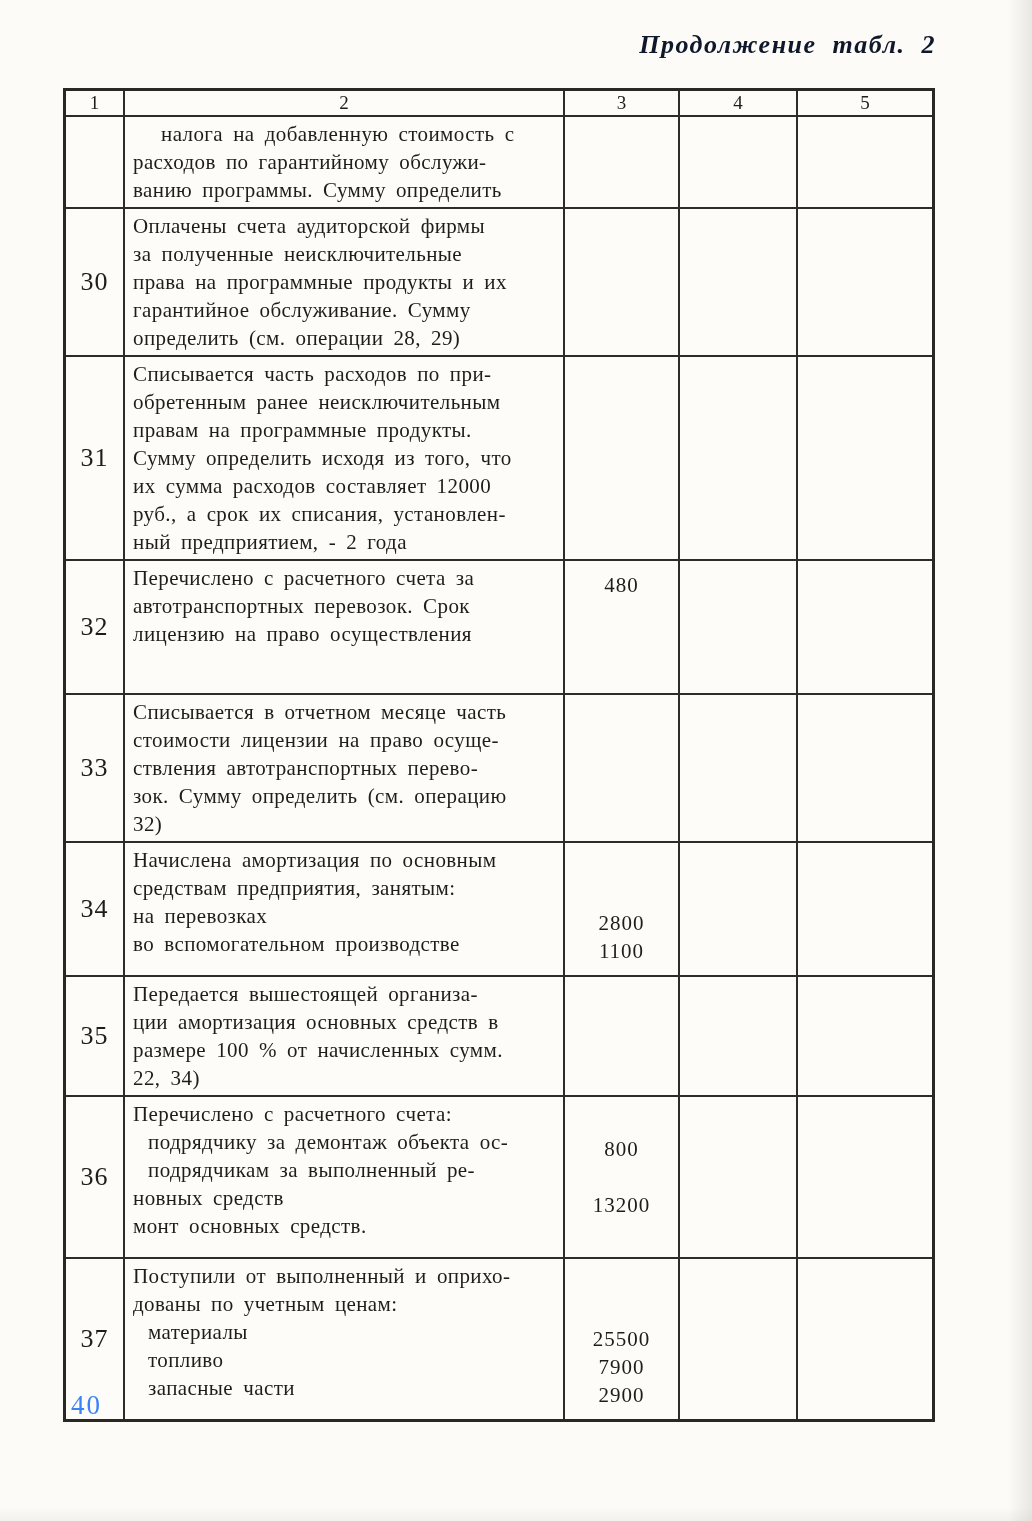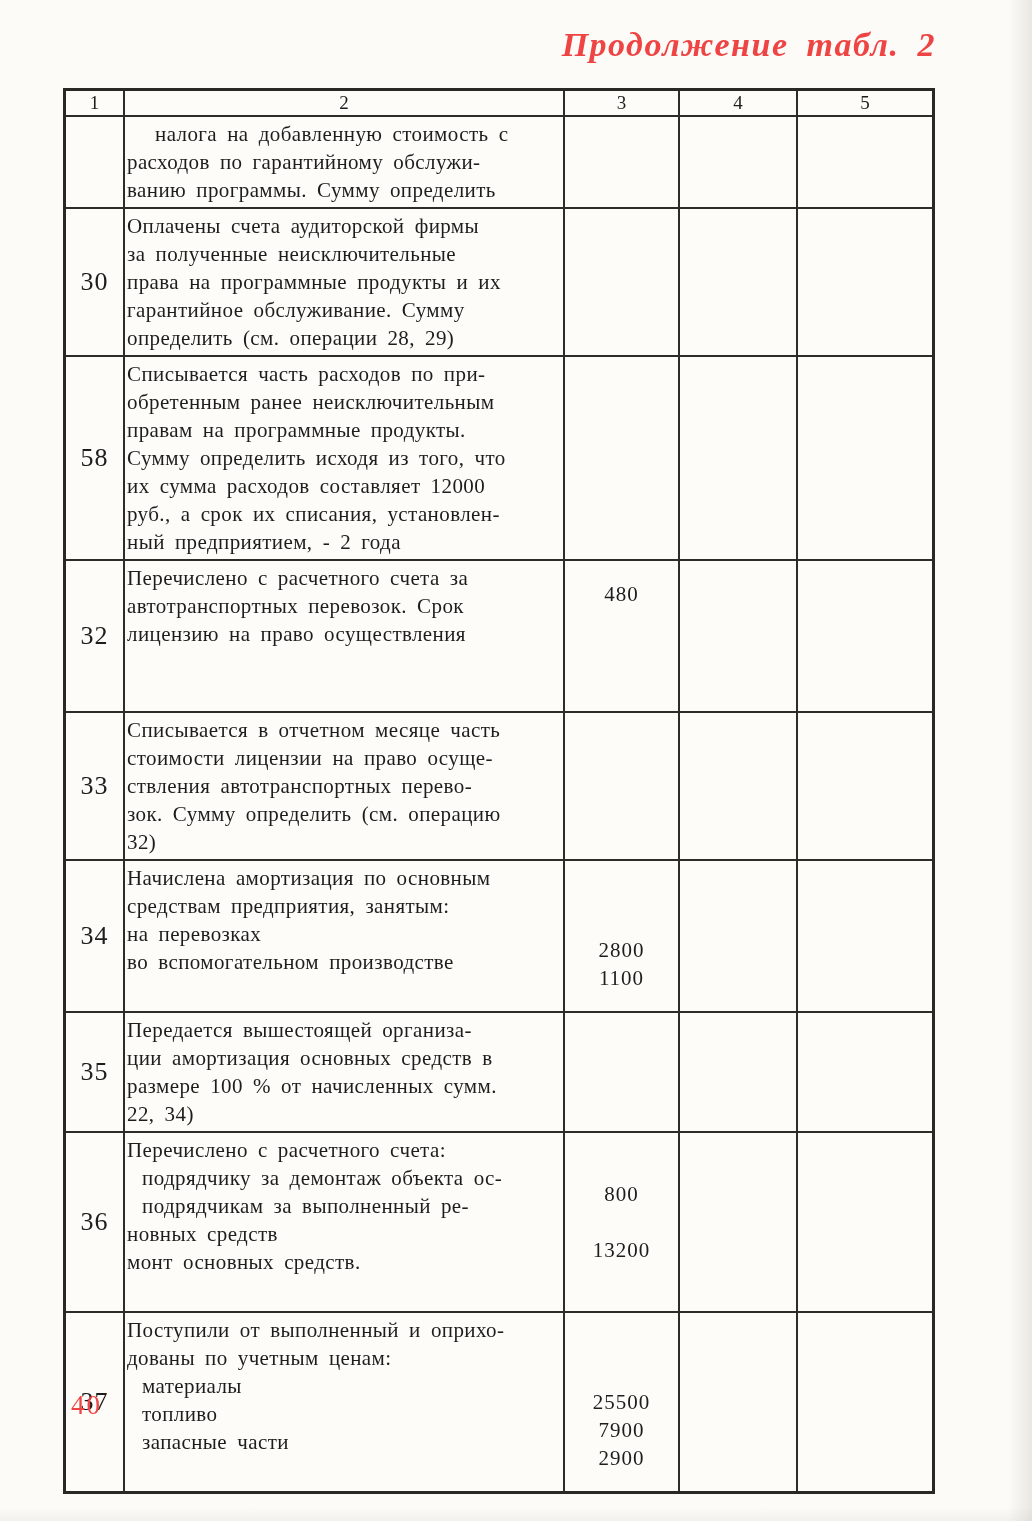--- a/index.html
+++ b/index.html
@@ -17,54 +17,54 @@
     pointer-events:none;
   }
   .scan-shade-bottom {
     position:absolute; left:0; bottom:0; width:100%; height:14px;
     background:linear-gradient(to bottom, rgba(110,108,100,0), rgba(110,108,100,0.07));
     pointer-events:none;
   }
   .caption {
     position:absolute; top:28px; right:96px;
     font-style:italic; font-weight:bold;
-    font-size:34px; line-height:34px;
+    font-size:26px; line-height:34px;
     letter-spacing:1.5px; word-spacing:8px;
-    color:#ef4444;
+    color:#0f172a;
   }
   .tbl {
     position:absolute; left:63px; top:88px; width:872px;
     border:3px solid #2a2825;
     background:#fdfcf9;
   }
   .row { display:flex; border-top:2px solid #2e2c29; }
   .row.first { border-top:none; }
   .cell { border-right:2px solid #2e2c29; }
   .cell.last { border-right:none; }
   .c1 { width:59px; flex:none; display:flex; align-items:center; justify-content:center;
         font-size:26px; letter-spacing:1px; }
-  .c2 { width:440px; flex:none; padding:3px 4px 3px 2px; }
-  .c3 { width:115px; flex:none; padding:19px 0; }
+  .c2 { width:440px; flex:none; padding:3px 4px 3px 8px; }
+  .c3 { width:115px; flex:none; padding:10px 0; }
   .c4 { width:118px; flex:none; }
   .c5 { flex:1; }
   .hdr .cell, .hdr .c1 {
     display:block; height:24px; line-height:24px;
     font-size:19px; text-align:center; padding:0; letter-spacing:0;
   }
   .ln {
     height:28px; line-height:28px;
     font-size:21px; letter-spacing:0.4px; word-spacing:4.5px;
     white-space:nowrap; overflow:visible;
   }
   .amt { text-align:center; letter-spacing:1px; word-spacing:0; }
   .ind1 { padding-left:28px; }
   .ind2 { padding-left:15px; }
   .pagenum {
     position:absolute; left:71px; top:1390px;
-    font-size:27px; letter-spacing:2px; color:#ef4444;
+    font-size:27px; letter-spacing:2px; color:#3b82f6;
   }
 </style>
 </head>
 <body>
 
 <div class="caption">Продолжение табл. 2</div>
 
 <div class="tbl">
 
   <div class="row hdr first">
@@ -100,21 +100,21 @@
       <div class="ln">гарантийное обслуживание. Сумму</div>
       <div class="ln">определить (см. операции 28, 29)</div>
     </div>
     <div class="cell c3"></div>
     <div class="cell c4"></div>
     <div class="cell c5 last"></div>
   </div>
 
   <div class="row">
     <div class="cell c1">
-        <span>58</span>
+        <span>31</span>
       </div>
     <div class="cell c2">
       <div class="ln">Списывается часть расходов по при-</div>
       <div class="ln">обретенным ранее неисключительным</div>
       <div class="ln">правам на программные продукты.</div>
       <div class="ln">Сумму определить исходя из того, что</div>
       <div class="ln">их сумма расходов составляет 12000</div>
       <div class="ln">руб., а срок их списания, установлен-</div>
       <div class="ln">ный предприятием, - 2 года</div>
     </div>

